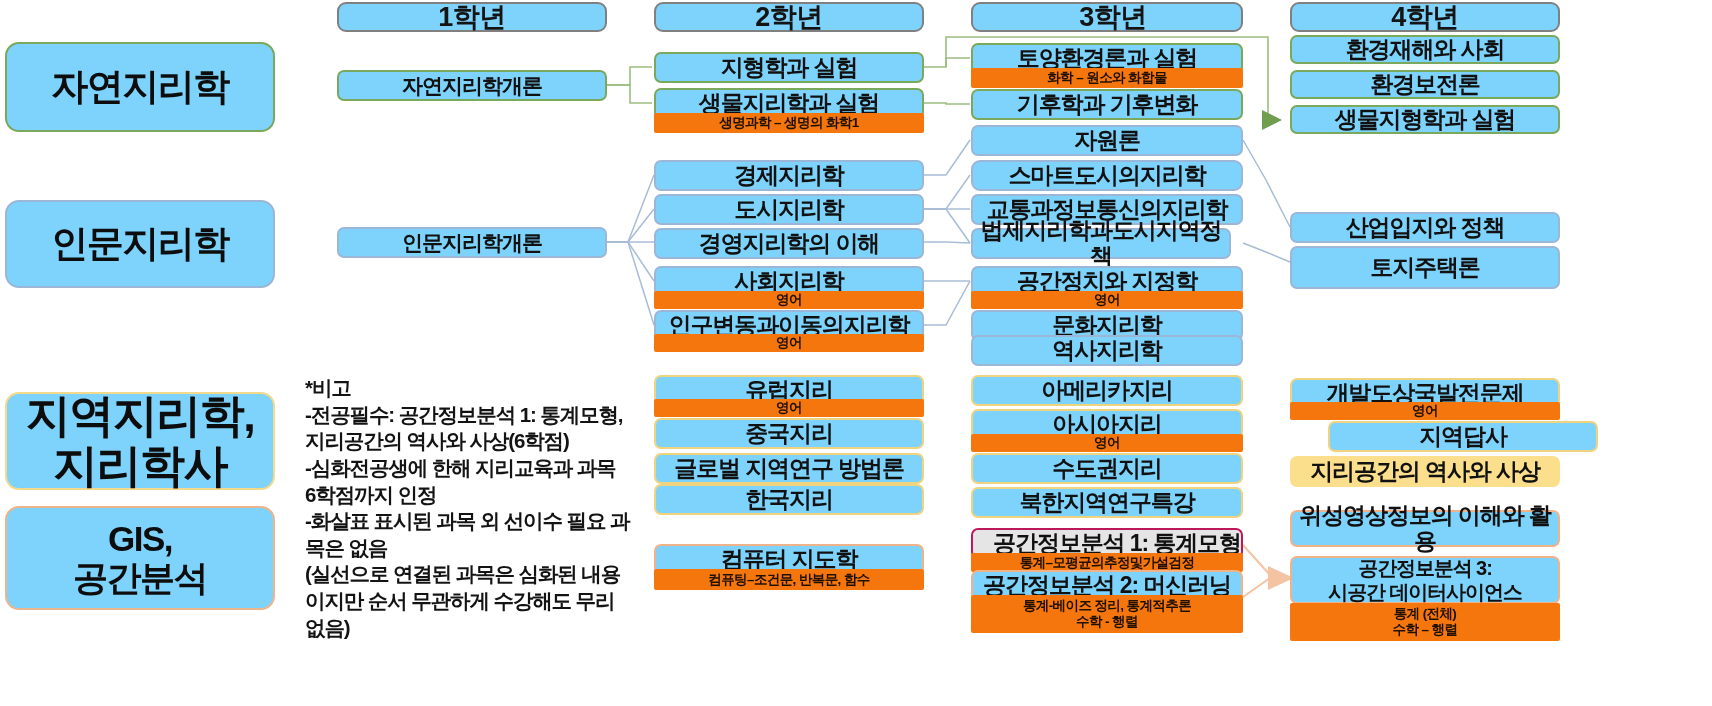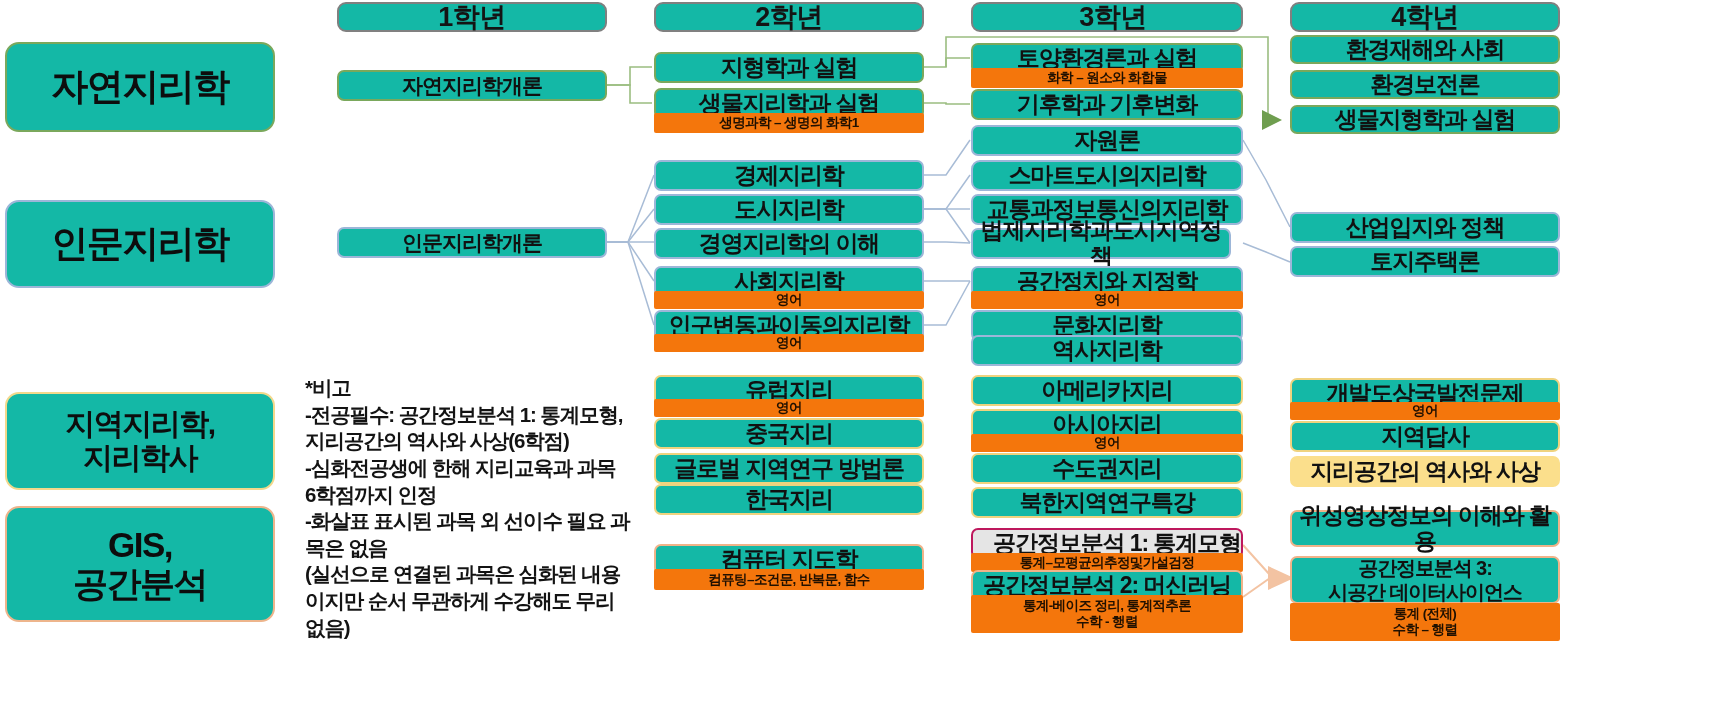--- a/index.html
+++ b/index.html
@@ -16,21 +16,21 @@
     width: 1712px;
     height: 706px;
     background: #ffffff;
     overflow: hidden;
   }
 
   
   .node {
     position: absolute;
     box-sizing: border-box;
-    background: #14b8a6;
+    background: #7dd3fc;
     display: flex;
     align-items: center;
     justify-content: center;
     text-align: center;
     border-radius: 7px;
     line-height: 1.12;
     white-space: pre-line;
   }
 
   
@@ -168,23 +168,23 @@
     <path d="M1268 566 L1294 578 L1268 590 Z" fill="#f3c3a2"></path>
   </svg>
 
   <div class="node year-head" style="left:337px; top:2px; width:270px; height:30px;">1학년</div>
   <div class="node year-head" style="left:654px; top:2px; width:270px; height:30px;">2학년</div>
   <div class="node year-head" style="left:971px; top:2px; width:272px; height:30px;padding-left:12px;">3학년</div>
   <div class="node year-head" style="left:1290px; top:2px; width:270px; height:30px;">4학년</div>
 
   <div class="node cat green" style="left:5px; top:42px; width:270px; height:90px;">자연지리학</div>
   <div class="node cat blue" style="left:5px; top:200px; width:270px; height:88px;">인문지리학</div>
-  <div class="node cat yellow" style="left:5px; top:392px; width:270px; height:98px;font-size:30px;">지역지리학,
+  <div class="node cat yellow" style="left:5px; top:392px; width:270px; height:98px;font-size:45px;">지역지리학,
 지리학사</div>
-  <div class="node cat orange" style="left:5px; top:506px; width:270px; height:116px;font-size:35px;">GIS,
+  <div class="node cat orange" style="left:5px; top:506px; width:270px; height:104px;font-size:35px;">GIS,
 공간분석</div>
 
   <div id="notes" style="left:305px; top:375px; width:330px;">*비고
 -전공필수: 공간정보분석 1: 통계모형,
 지리공간의 역사와 사상(6학점)
 -심화전공생에 한해 지리교육과 과목
 6학점까지 인정
 -화살표 표시된 과목 외 선이수 필요 과
 목은 없음
 (실선으로 연결된 과목은 심화된 내용
@@ -218,37 +218,37 @@
   <div class="node course blue" style="left:971px; top:125px; width:272px; height:31px;">자원론</div>
   <div class="node course blue" style="left:971px; top:160px; width:272px; height:31px;border-radius:9px;">스마트도시의지리학</div>
   <div class="node course blue" style="left:971px; top:194px; width:272px; height:31px;">교통과정보통신의지리학</div>
   <div class="node course blue" style="left:971px; top:228px; width:260px; height:31px;">법제지리학과도시지역정책</div>
   <div class="node course blue" style="left:971px; top:266px; width:272px; height:31px;">공간정치와 지정학</div>
   <div class="strip" style="left:971px; top:291px; width:272px; height:18px;">영어</div>
   <div class="node course blue" style="left:971px; top:310px; width:272px; height:31px;">문화지리학</div>
   <div class="node course blue" style="left:971px; top:335px; width:272px; height:31px;">역사지리학</div>
 
   <div class="node course blue" style="left:1290px; top:212px; width:270px; height:31px;">산업입지와 정책</div>
-  <div class="node course blue" style="left:1290px; top:246px; width:270px; height:31px;">토지주택론</div>
+  <div class="node course blue" style="left:1290px; top:246px; width:270px; height:43px;">토지주택론</div>
 
   <div class="node course yellow" style="left:654px; top:375px; width:270px; height:31px;">유럽지리</div>
   <div class="strip" style="left:654px; top:399px; width:270px; height:18px;">영어</div>
   <div class="node course yellow" style="left:654px; top:418px; width:270px; height:31px;">중국지리</div>
   <div class="node course yellow" style="left:654px; top:453px; width:270px; height:31px;">글로벌 지역연구 방법론</div>
   <div class="node course yellow" style="left:654px; top:484px; width:270px; height:31px;">한국지리</div>
 
   <div class="node course yellow" style="left:971px; top:375px; width:272px; height:31px;">아메리카지리</div>
   <div class="node course yellow" style="left:971px; top:409px; width:272px; height:31px;">아시아지리</div>
   <div class="strip" style="left:971px; top:434px; width:272px; height:18px;">영어</div>
   <div class="node course yellow" style="left:971px; top:453px; width:272px; height:31px;">수도권지리</div>
   <div class="node course yellow" style="left:971px; top:487px; width:272px; height:31px;">북한지역연구특강</div>
 
   <div class="node course yellow" style="left:1290px; top:378px; width:270px; height:31px;">개발도상국발전문제</div>
   <div class="strip" style="left:1290px; top:402px; width:270px; height:18px;">영어</div>
-  <div class="node course yellow" style="left:1290px; top:421px; width:270px; height:31px;">지역답사</div>
+  <div class="node course yellow" style="left:1328px; top:421px; width:270px; height:31px;">지역답사</div>
   <div class="node course fill-yellow" style="left:1290px; top:456px; width:270px; height:31px;">지리공간의 역사와 사상</div>
 
   <div class="node course orange" style="left:654px; top:544px; width:270px; height:31px;">컴퓨터 지도학</div>
   <div class="strip" style="left:654px; top:569px; width:270px; height:21px;">컴퓨팅–조건문, 반복문, 함수</div>
 
   <div class="node course fill-peach" style="left:971px; top:528px; width:272px; height:31px;">공간정보분석 1: 통계모형</div>
   <div class="strip" style="left:971px; top:553px; width:272px; height:19px;">통계–모평균의추정및가설검정</div>
   <div class="node course orange" style="left:971px; top:570px; width:272px; height:31px;">공간정보분석 2: 머신러닝</div>
   <div class="strip tall" style="left:971px; top:595px; width:272px; height:38px;">통계-베이즈 정리, 통계적추론
 수학 - 행렬</div>

